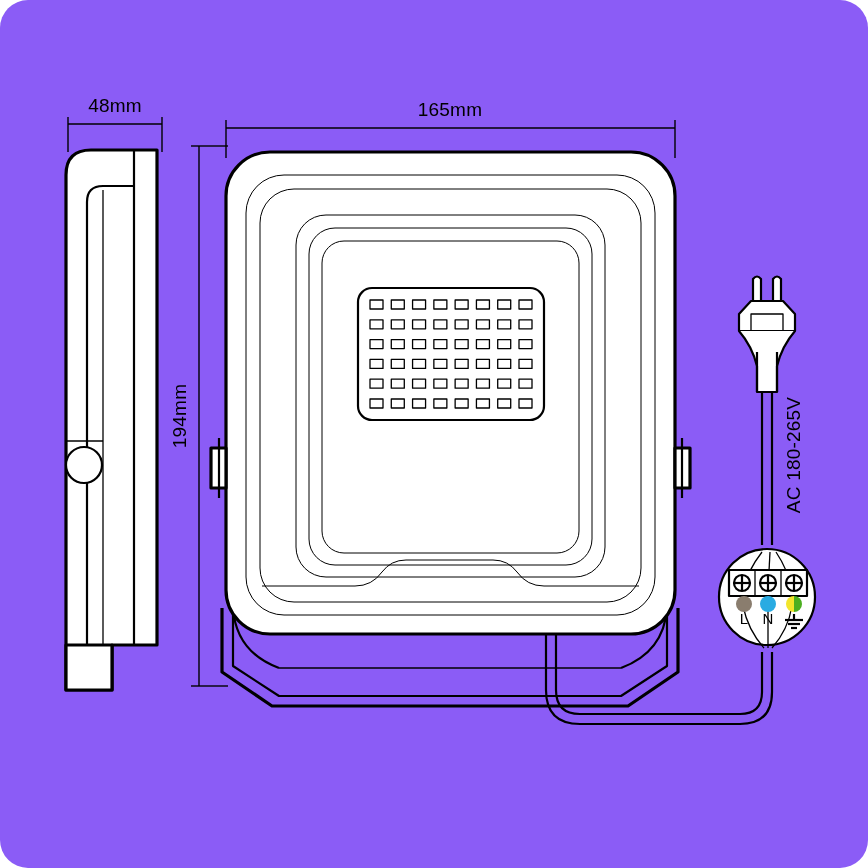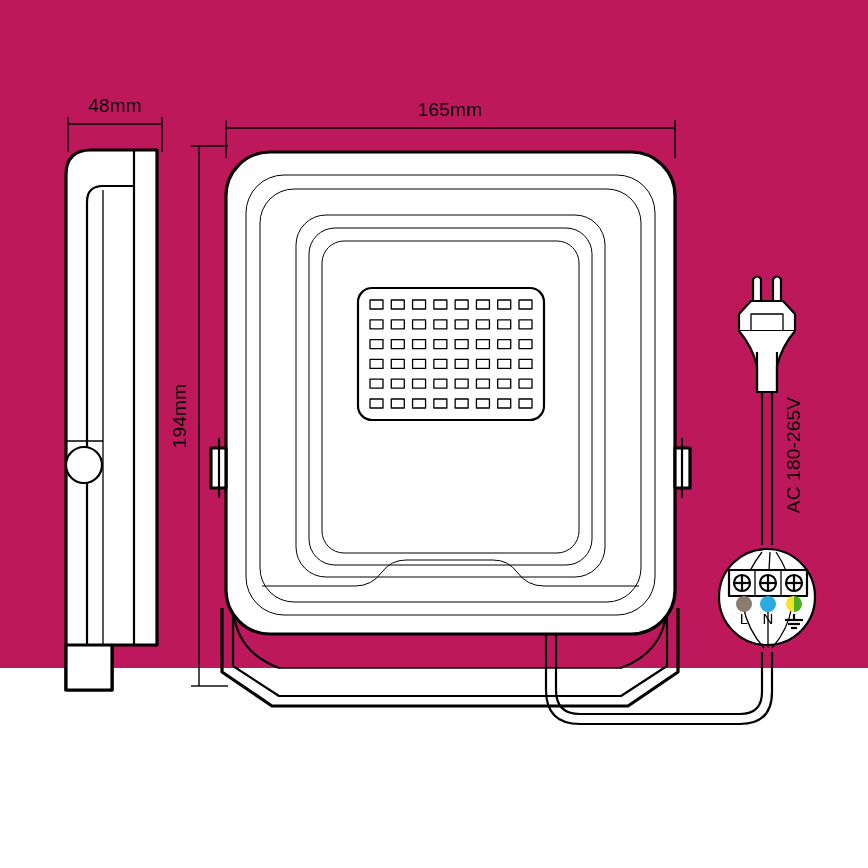--- a/index.html
+++ b/index.html
@@ -9,22 +9,23 @@
   }
   body {
     width: 868px;
     height: 868px;
     font-family: "Liberation Sans", sans-serif;
     overflow: hidden;
   }
   #drawing-root {
     position: relative;
     width: 868px;
-    height: 668px;
-    background: #be185d;
+    height: 868px;
+    background: #8b5cf6;
+    border-radius: 28px;
   }
   svg.sheet {
     display: block;
     width: 868px;
     height: 868px;
   }
   text.dim-label {
     font-family: "Liberation Sans", sans-serif;
     font-size: 19px;
     fill: #000000;

